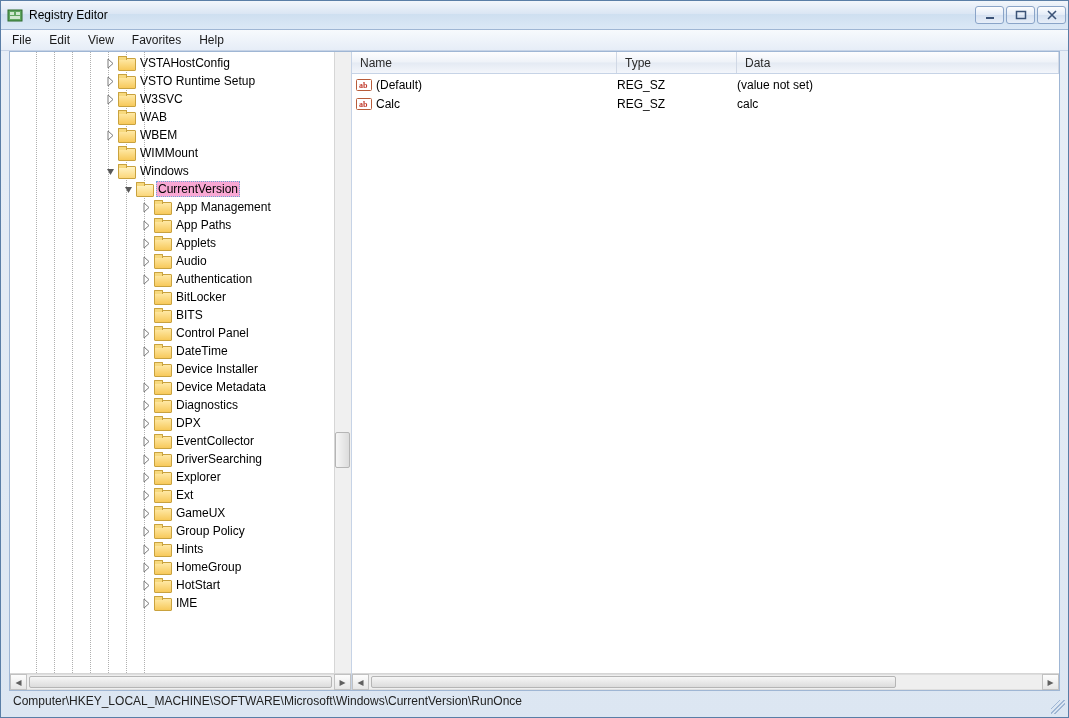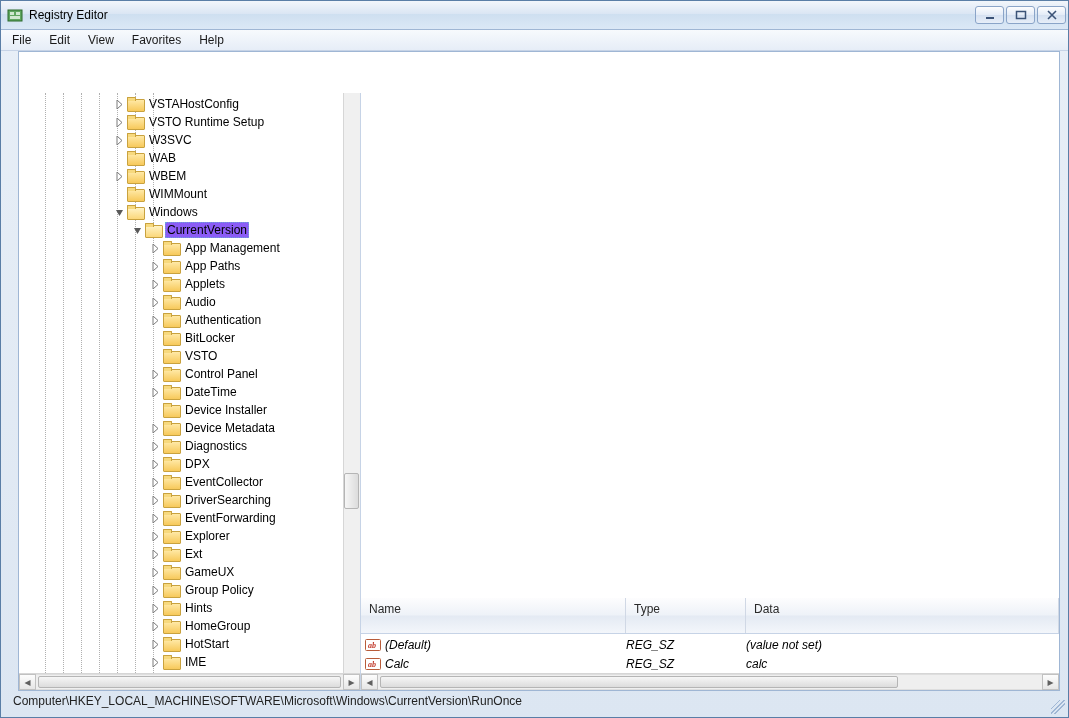--- a/index.html
+++ b/index.html
@@ -49,26 +49,25 @@
     display: flex; align-items: stretch;
     padding-left: 2px;
   }
   .menuitem {
     padding: 3px 9px 0 9px;
     color: #1a1a1a;
     cursor: default;
   }
   .client {
     flex: 1;
-    margin: 0 8px 0 17px;
+    margin: 0 8px 0 8px;
     background: #fff;
     border: 1px solid #9fb6d4;
     display: flex;
     overflow: hidden;
-    align-items: flex-end;
   }
   .treewrap {
     width: 342px;
     border-right: 1px solid #c6d3e6;
     display: flex; flex-direction: column;
     position: relative;
   }
   .treeview {
     flex: 1; overflow: auto;
     padding: 2px 0 2px 0;
@@ -113,46 +112,45 @@
     content:"";
     position:absolute; left:0; top:0; width:7px; height:3px;
     background:#f7d97e; border:1px solid #c9a23e; border-bottom:none;
     border-radius:1px 1px 0 0;
   }
   .tv-folder.open::before {
     background: linear-gradient(to bottom,#fff3c4,#fbd77a);
   }
   .tv-label { padding: 1px 2px; }
   .tv-label.sel {
-    background:#8b5cf6; border:1px dotted #6ea6d8; padding:0 1px;
+    background:#f9a8d4; border:1px dotted #6ea6d8; padding:0 1px;
   }
 
   .listwrap {
     flex: 1;
     display: flex; flex-direction: column;
     overflow: hidden;
   }
   .listheader {
-    height: 36px;
+    height: 22px;
     background: linear-gradient(to bottom,#fdfdfe,#eef2f8 48%,#e4eaf3 52%,#f3f6fb);
     border-bottom: 1px solid #c6d3e6;
     display: flex;
   }
   .col {
     border-right: 1px solid #d0d8e5;
     padding: 4px 8px 0 8px;
     color: #2a2a2a;
   }
   .col.name { width: 265px; }
   .col.type { width: 120px; }
   .col.data { flex: 1; }
   .listbody {
     flex:1; overflow:auto;
     padding-top: 1px;
-    font-style: italic;
   }
   .lv-row {
     display:flex; align-items:center;
     height: 19px;
   }
   .lv-icon {
     width:16px; height:16px; margin:0 4px 0 4px;
     display:inline-flex; align-items:center; justify-content:center;
   }
   .lv-name { width: 241px; padding-left:0; }
@@ -400,21 +398,21 @@
             <span class="tv-label">BitLocker</span>
           </div>
           <div class="tv-row">
             <span class="tv-spacer" style="width:130px"></span>
             <span class="tv-toggle hidden">
               <svg width="9" height="9" viewBox="0 0 9 9">
                 <path d="M2 0 L7 4.5 L2 9 Z" fill="#ffffff" stroke="#7a7a7a"></path>
               </svg>
             </span>
             <span class="tv-folder"></span>
-            <span class="tv-label">VSTO</span>
+            <span class="tv-label">BITS</span>
           </div>
           <div class="tv-row">
             <span class="tv-spacer" style="width:130px"></span>
             <span class="tv-toggle ">
               <svg width="9" height="9" viewBox="0 0 9 9">
                 <path d="M2 0 L7 4.5 L2 9 Z" fill="#ffffff" stroke="#7a7a7a"></path>
               </svg>
             </span>
             <span class="tv-folder"></span>
             <span class="tv-label">Control Panel</span>
@@ -481,30 +479,20 @@
           </div>
           <div class="tv-row">
             <span class="tv-spacer" style="width:130px"></span>
             <span class="tv-toggle ">
               <svg width="9" height="9" viewBox="0 0 9 9">
                 <path d="M2 0 L7 4.5 L2 9 Z" fill="#ffffff" stroke="#7a7a7a"></path>
               </svg>
             </span>
             <span class="tv-folder"></span>
             <span class="tv-label">DriverSearching</span>
-          </div>
-          <div class="tv-row">
-            <span class="tv-spacer" style="width:130px"></span>
-            <span class="tv-toggle ">
-              <svg width="9" height="9" viewBox="0 0 9 9">
-                <path d="M2 0 L7 4.5 L2 9 Z" fill="#ffffff" stroke="#7a7a7a"></path>
-              </svg>
-            </span>
-            <span class="tv-folder"></span>
-            <span class="tv-label">EventForwarding</span>
           </div>
           <div class="tv-row">
             <span class="tv-spacer" style="width:130px"></span>
             <span class="tv-toggle ">
               <svg width="9" height="9" viewBox="0 0 9 9">
                 <path d="M2 0 L7 4.5 L2 9 Z" fill="#ffffff" stroke="#7a7a7a"></path>
               </svg>
             </span>
             <span class="tv-folder"></span>
             <span class="tv-label">Explorer</span>

